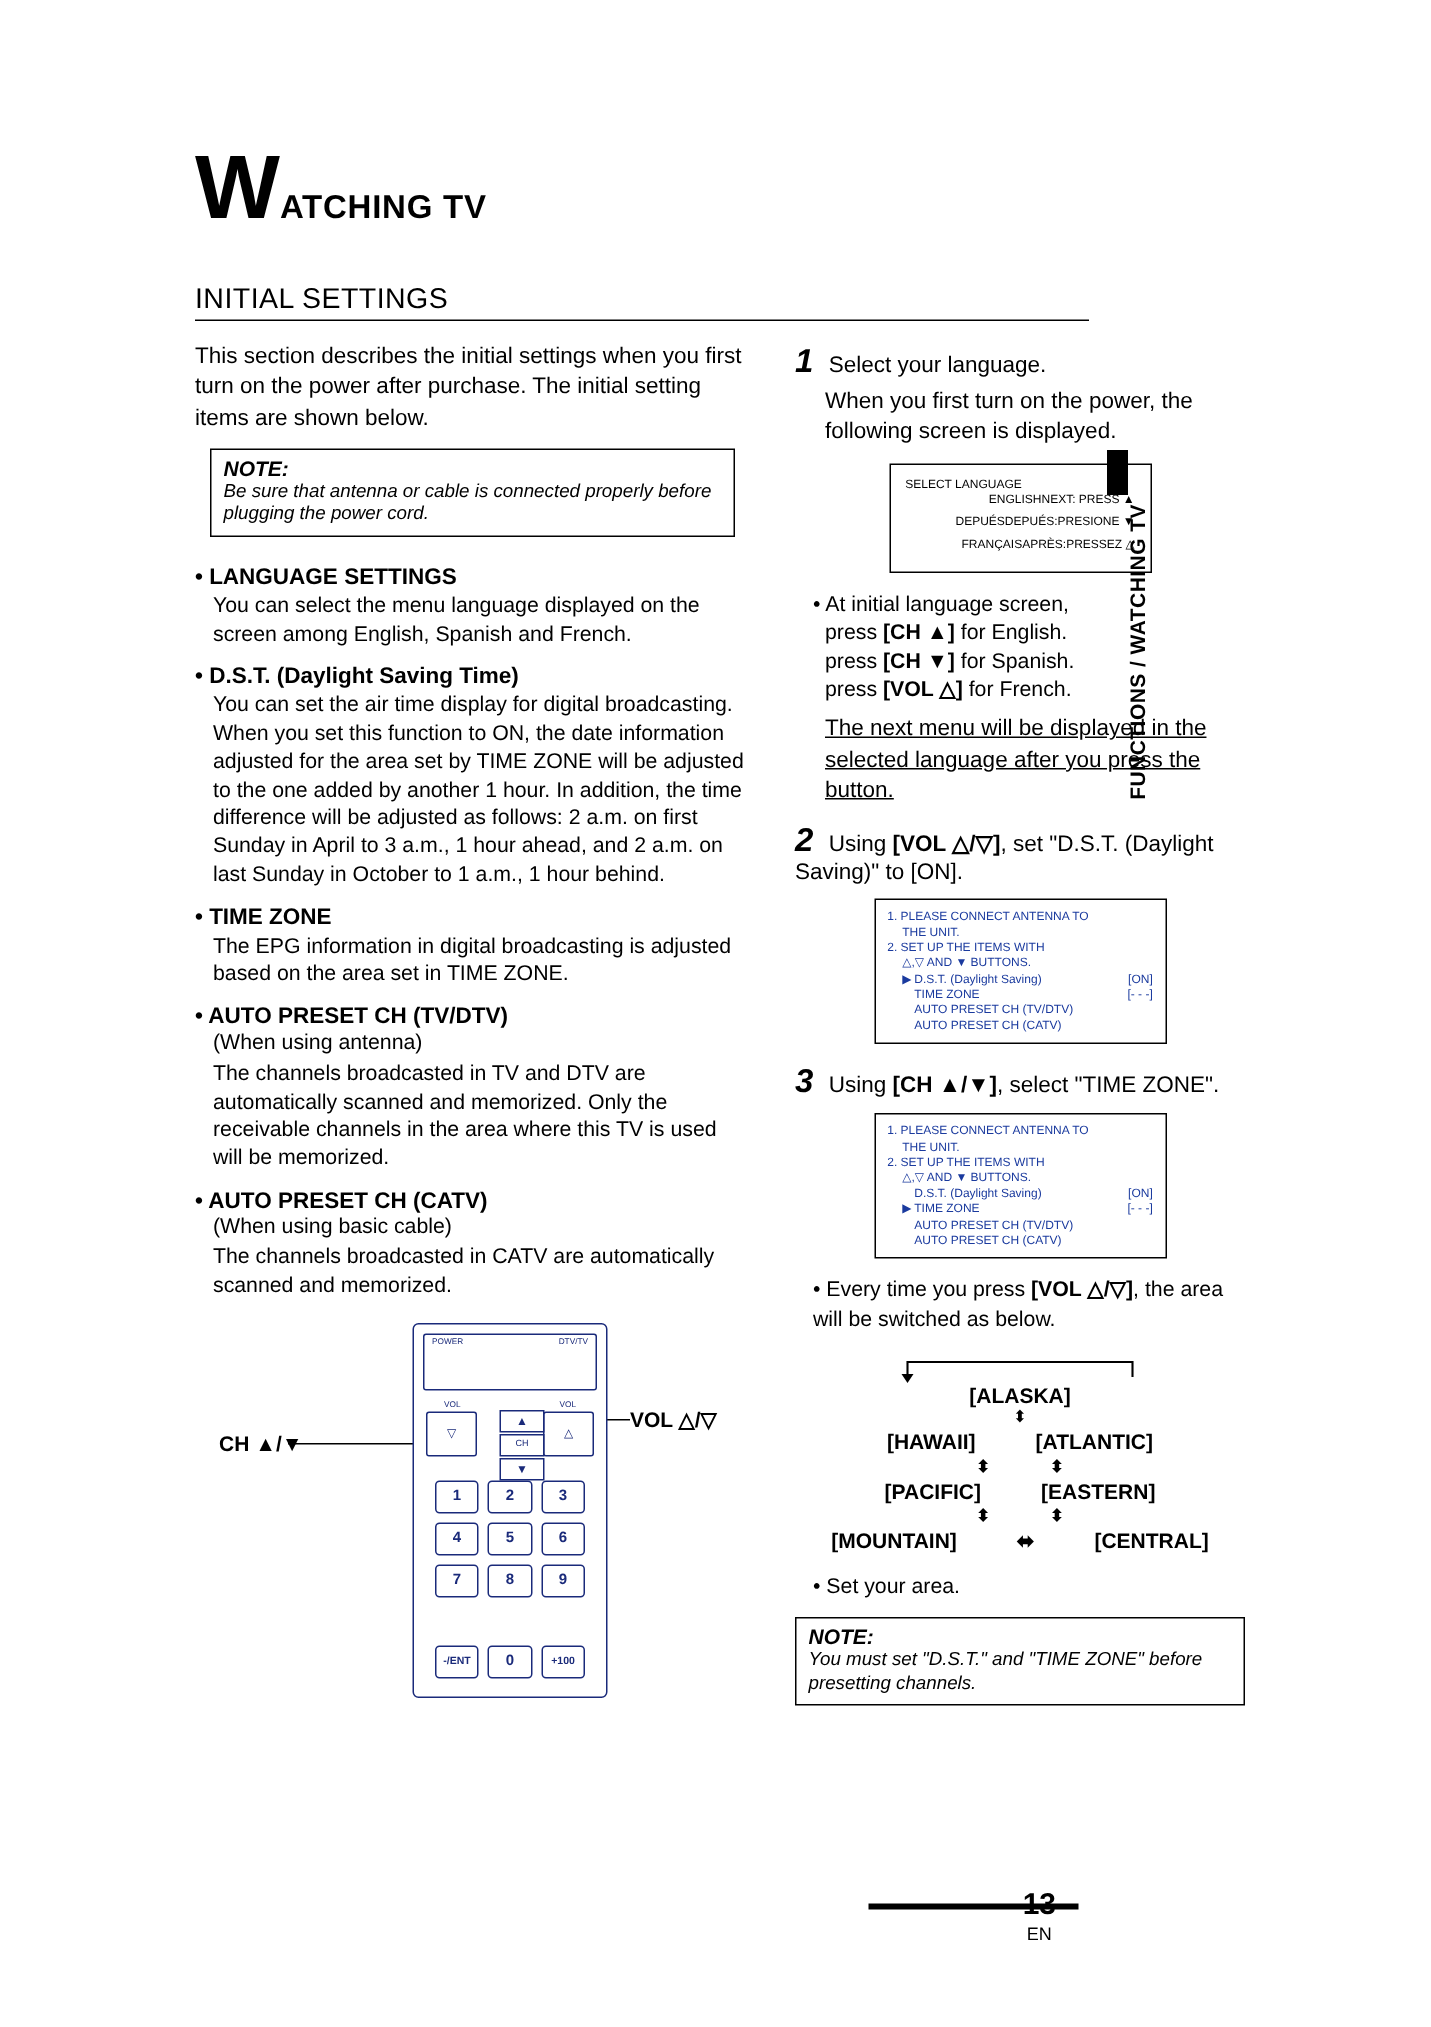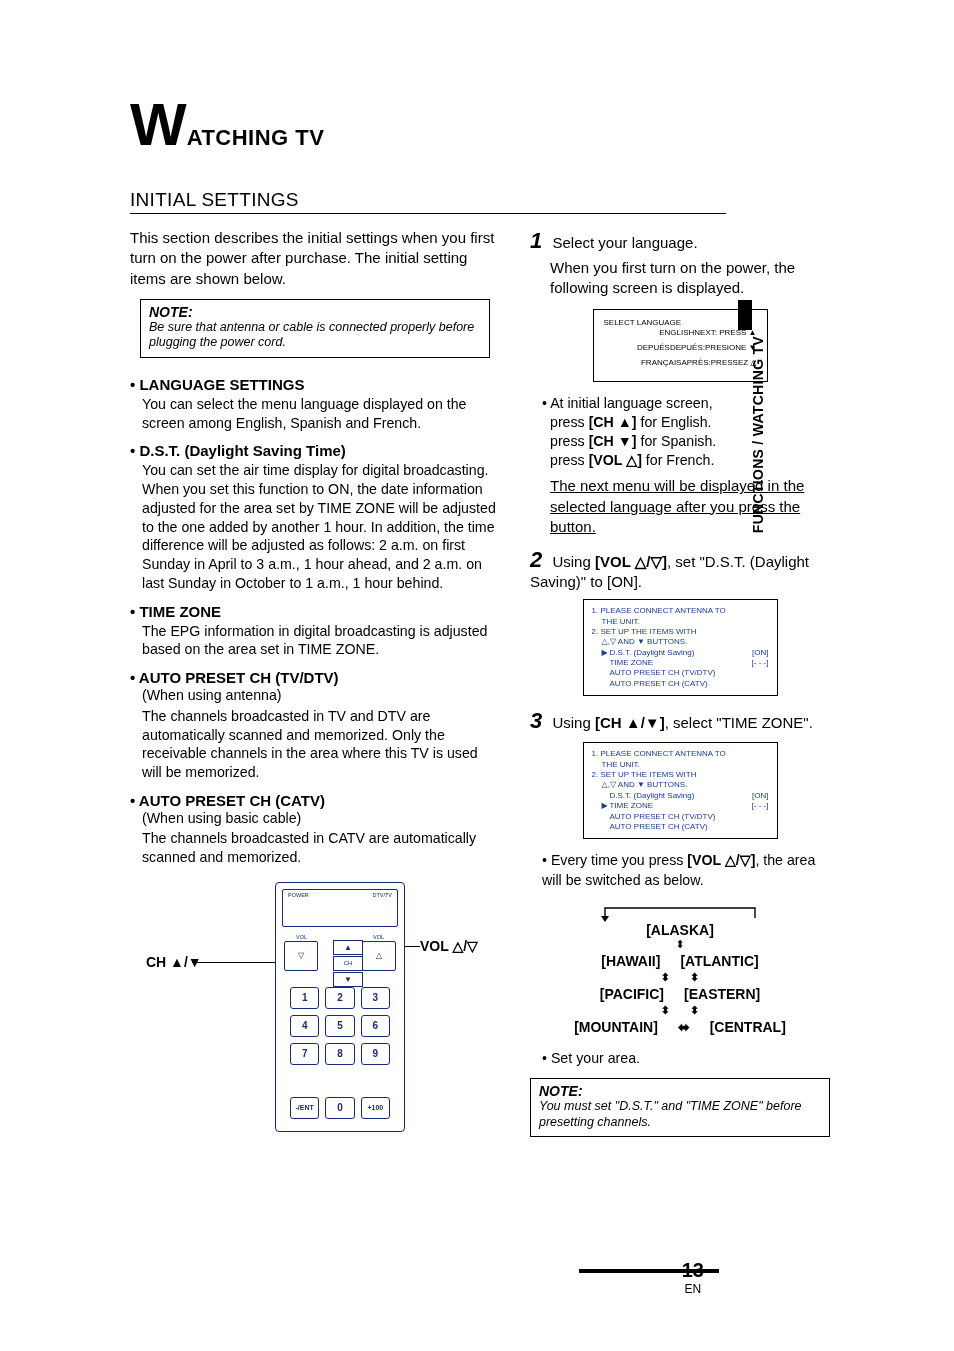--- a/index.html
+++ b/index.html
@@ -24,21 +24,21 @@
   .step-body { font-size: 15px; line-height: 1.35; margin-left: 20px; margin-top: 4px; }
   .step-block { margin-bottom: 10px; }
   .bullet { font-size: 14.2px; line-height: 1.35; margin-left: 12px; margin-top: 6px; }
   .bullet-sub { margin-left: 20px; font-size:14.2px; line-height:1.35; }
   .osd { border:1px solid #000; width: 175px; margin: 10px auto 12px auto; padding: 8px 10px; font-size: 8px; line-height: 1.35; font-family: Arial, sans-serif; }
   .osd-row { display:flex; justify-content:flex-end; margin-bottom:4px; }
   .osd2 { border:1px solid #000; width: 195px; margin: 8px auto 12px auto; padding: 6px 8px; font-size: 8px; line-height: 1.3; color:#1a3a9e; }
   .osd2 .item { margin-left:10px; display:flex; justify-content:space-between; }
   .osd2 .arrow { display:inline-block; width:8px; }
   .tzmap { text-align:center; margin: 14px 0; }
-  .tzrow { display:flex; justify-content:center; gap:20px; align-items:center; font-weight:bold; font-size:14px; margin:2px 0; }
+  .tzrow { display:flex; justify-content:center; gap:40px; align-items:center; font-weight:bold; font-size:14px; margin:2px 0; }
   .tzsingle { font-weight:bold; font-size:14px; }
   .tzarrow { font-size:11px; }
   .side-tab { position:absolute; right:22px; top:300px; width:26px; height:250px; }
   .side-tab-bar { position:absolute; right:0; top:0; width:14px; height:30px; background:#000; }
   .side-tab-text { position:absolute; right:2px; top:36px; transform: rotate(-90deg); transform-origin: right top; font-weight:bold; font-size:14px; white-space:nowrap; letter-spacing:0.3px; }
   .page-num { position:absolute; right:70px; bottom:55px; text-align:center; }
   .page-num .num { font-size:20px; font-weight:bold; }
   .page-num .lang { font-size:12px; }
   .page-num-bar { position:absolute; right:55px; bottom:78px; width:140px; height:4px; background:#000; }
 

